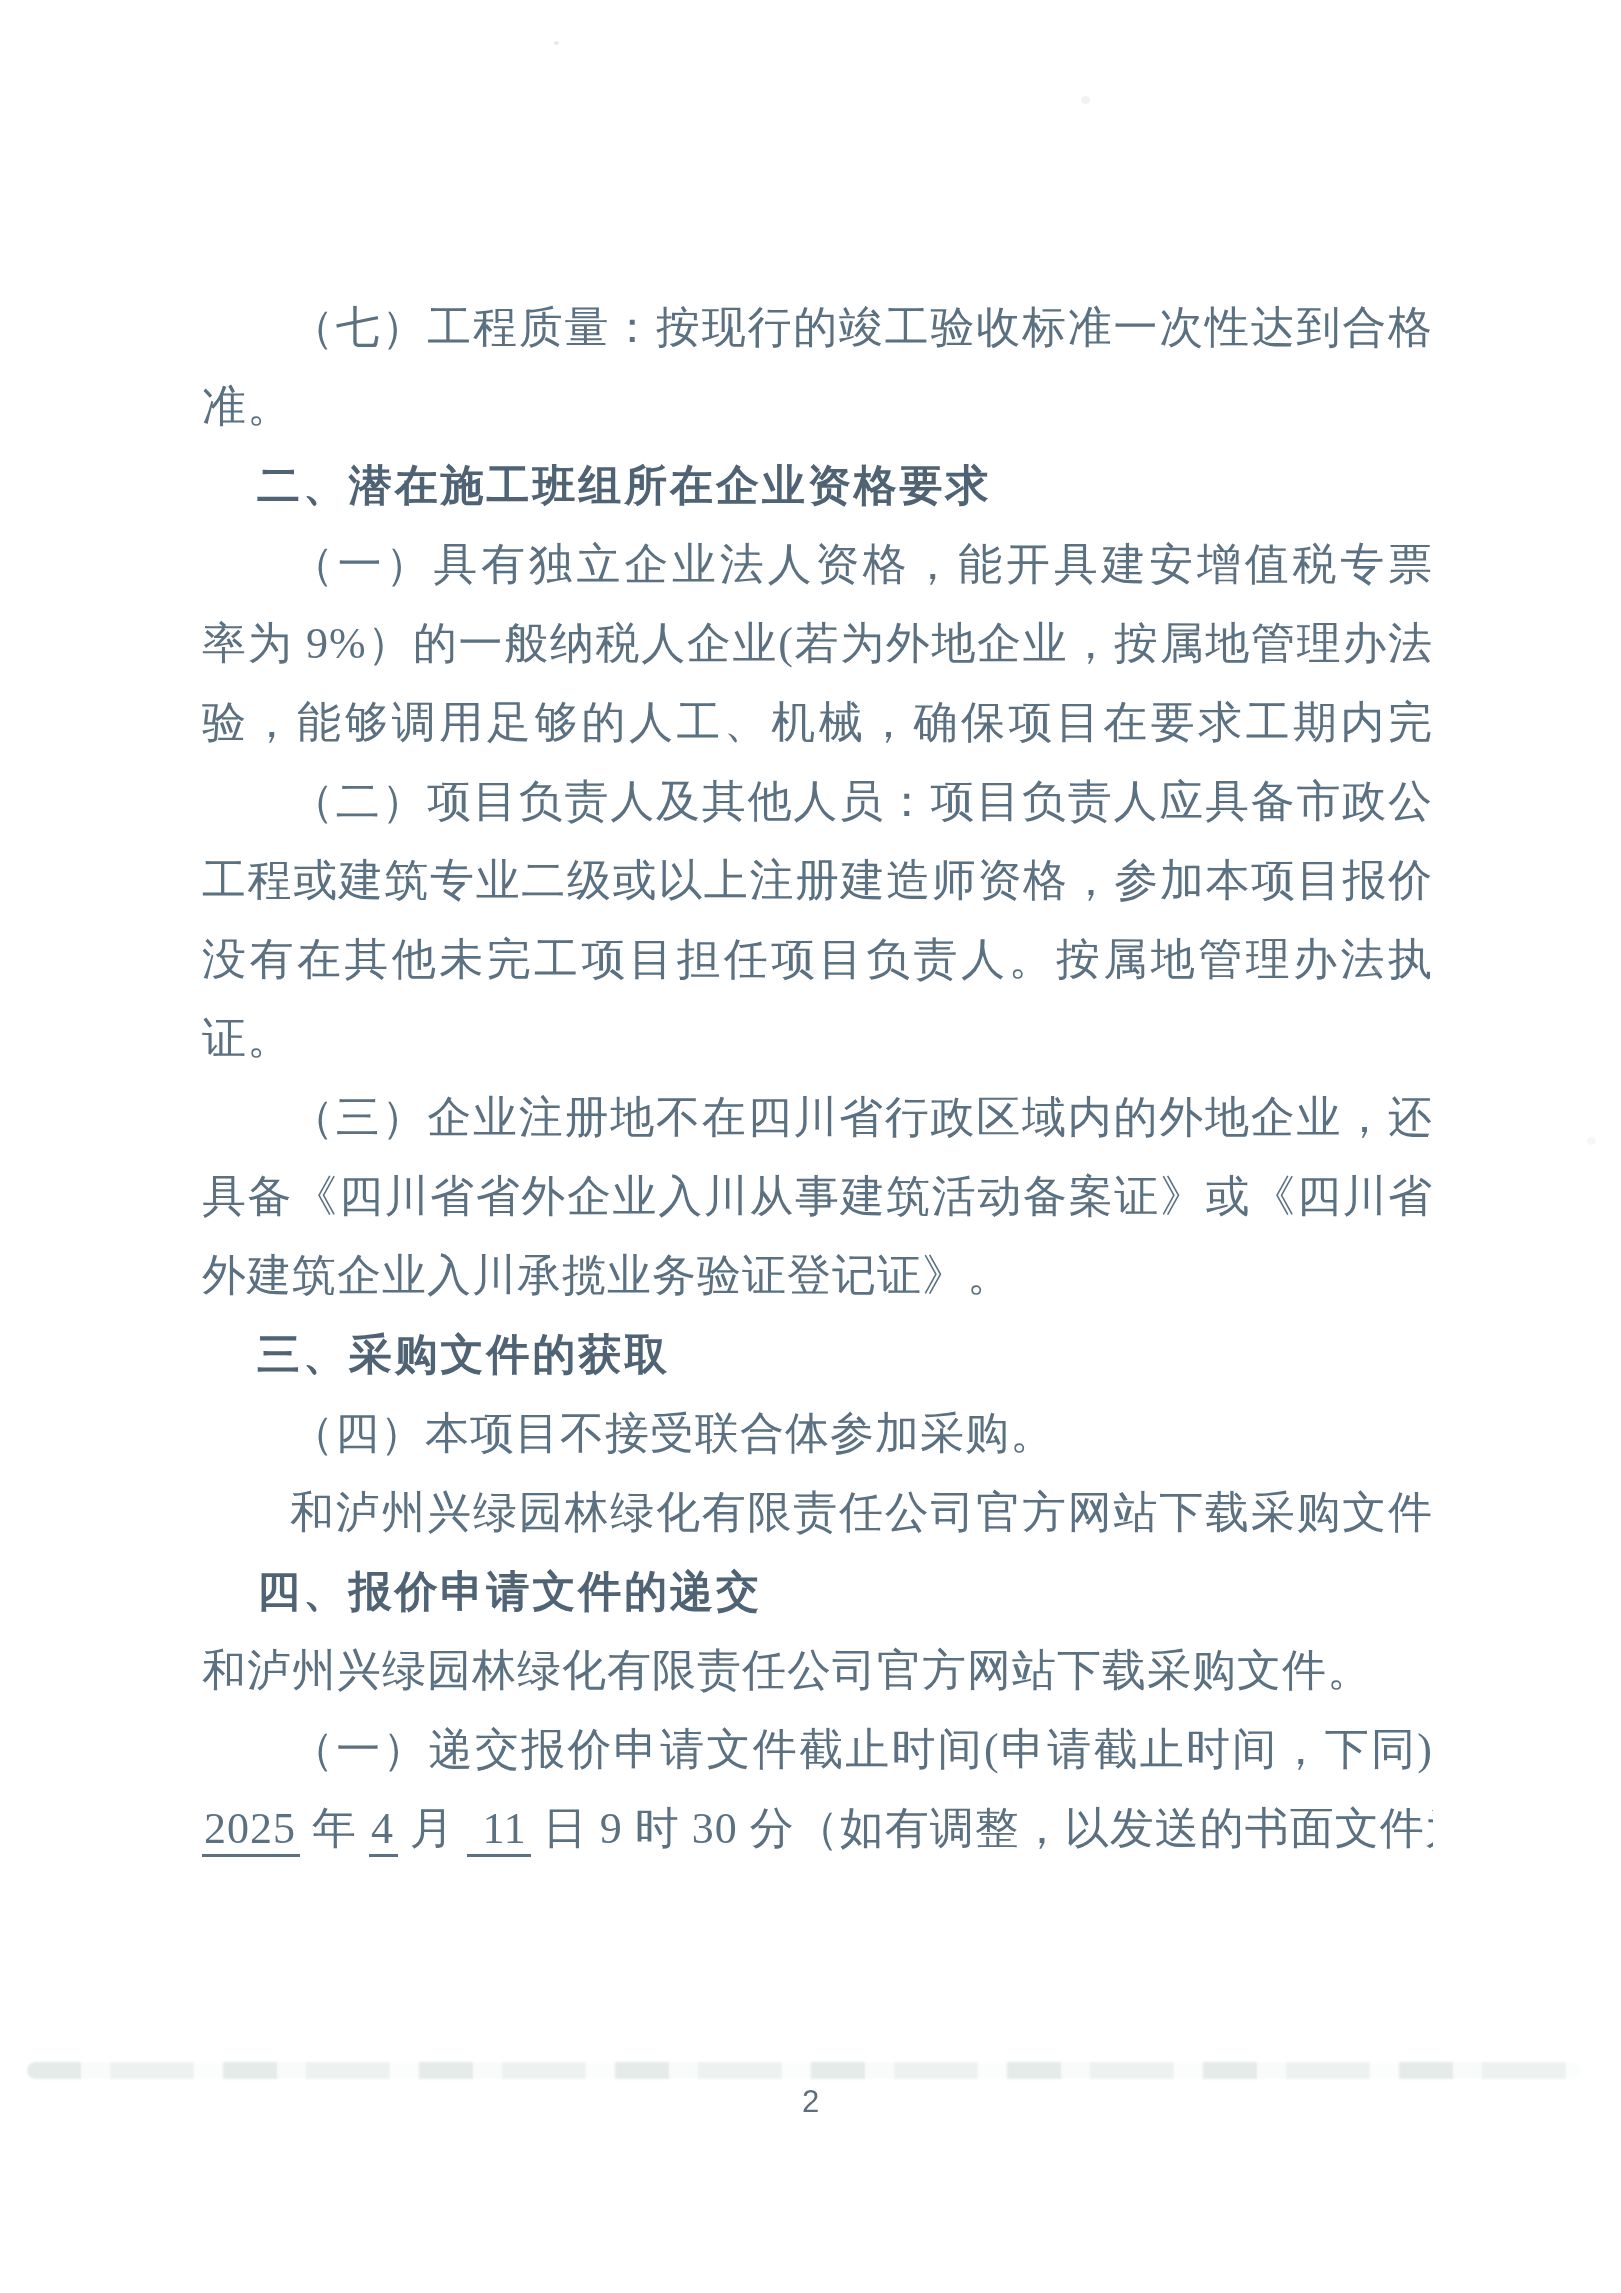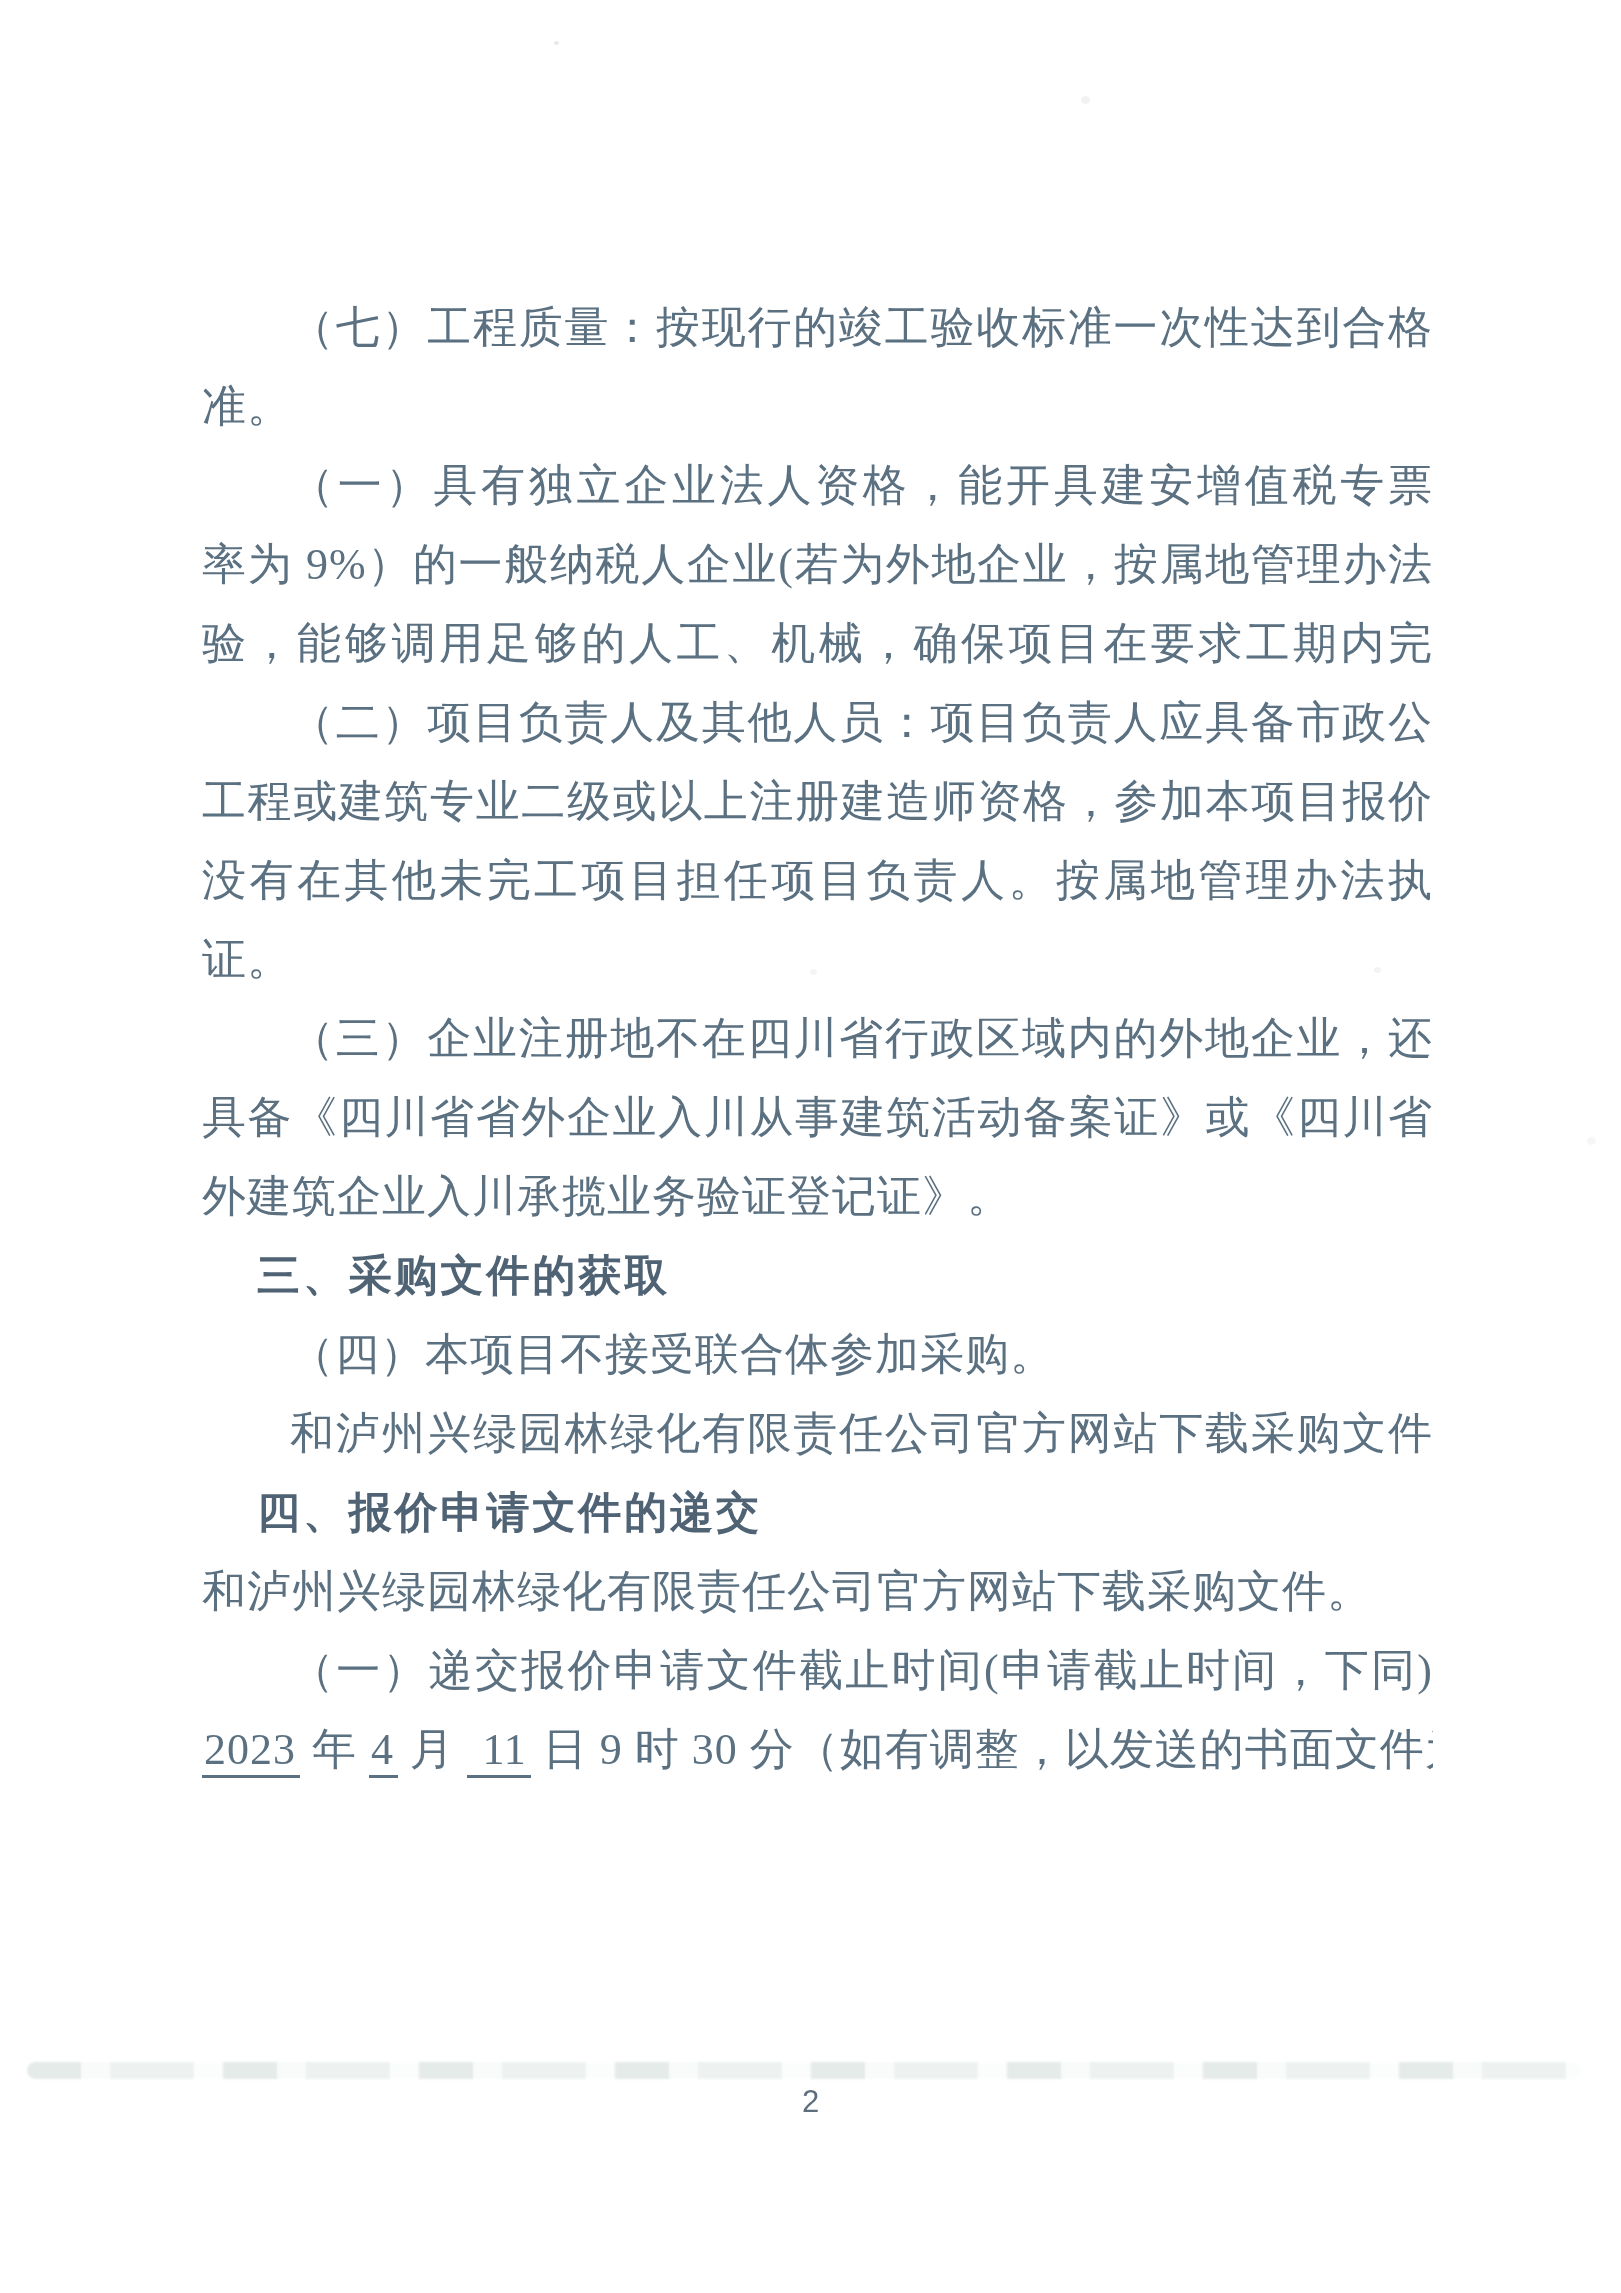--- a/index.html
+++ b/index.html
@@ -86,38 +86,39 @@
   }
 </style>
 </head>
 <body>
 
 <div class="page">
 
   <div class="content">
     <div class="line indent justify">（七）工程质量：按现行的竣工验收标准一次性达到合格标</div>
     <div class="line">准。</div>
+    <div class="line heading">二、潜在施工班组所在企业资格要求</div>
     <div class="line indent justify">（一）具有独立企业法人资格，能开具建安增值税专票（税</div>
     <div class="line justify">率为 9%）的一般纳税人企业(若为外地企业，按属地管理办法执</div>
     <div class="line justify">验，能够调用足够的人工、机械，确保项目在要求工期内完工。</div>
     <div class="line indent justify">（二）项目负责人及其他人员：项目负责人应具备市政公用</div>
     <div class="line justify">工程或建筑专业二级或以上注册建造师资格，参加本项目报价时</div>
     <div class="line justify">没有在其他未完工项目担任项目负责人。按属地管理办法执</div>
     <div class="line">证。</div>
     <div class="line indent justify">（三）企业注册地不在四川省行政区域内的外地企业，还须</div>
     <div class="line justify">具备《四川省省外企业入川从事建筑活动备案证》或《四川省省</div>
     <div class="line">外建筑企业入川承揽业务验证登记证》。</div>
     <div class="line heading">三、采购文件的获取</div>
     <div class="line indent">（四）本项目不接受联合体参加采购。</div>
     <div class="line indent justify">和泸州兴绿园林绿化有限责任公司官方网站下载采购文件</div>
     <div class="line heading">四、报价申请文件的递交</div>
     <div class="line">和泸州兴绿园林绿化有限责任公司官方网站下载采购文件。</div>
     <div class="line indent justify">（一）递交报价申请文件截止时间(申请截止时间，下同)为</div>
 
-    <div class="line"><span class="u">2023</span><span> 年 </span><span class="u">4</span><span> 月 </span><span class="u u-wide">11</span><span> 日 </span><span>9 时 30 分（如有调整，以发送的书面文件为</span></div>
+    <div class="line"><span class="u">2025</span><span> 年 </span><span class="u">4</span><span> 月 </span><span class="u u-wide">11</span><span> 日 </span><span>9 时 30 分（如有调整，以发送的书面文件为</span></div>
   </div>
 
   <div class="ghost-band"></div>
 
   <div class="specks"></div>
 
   <div class="page-number">2</div>
 
 </div>
 

